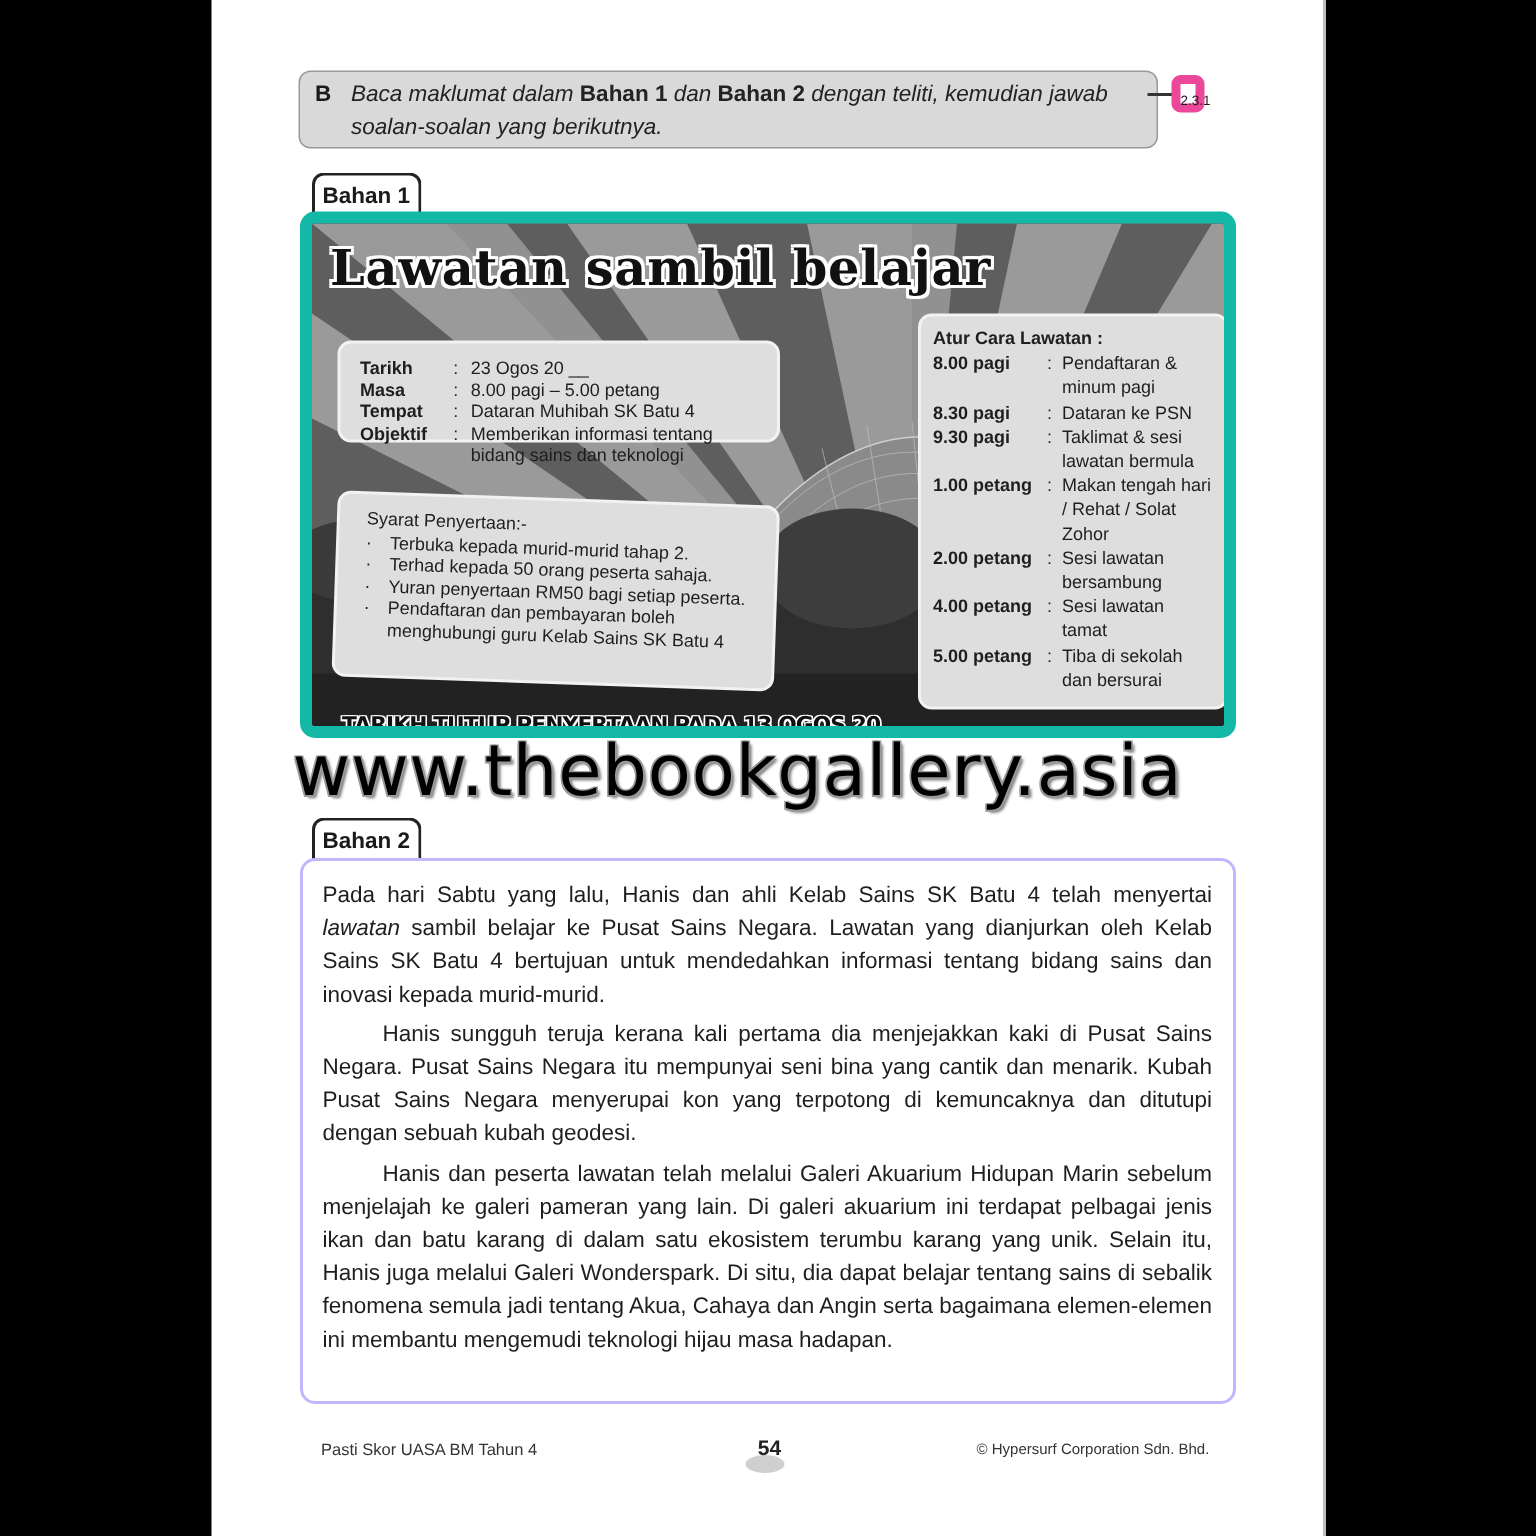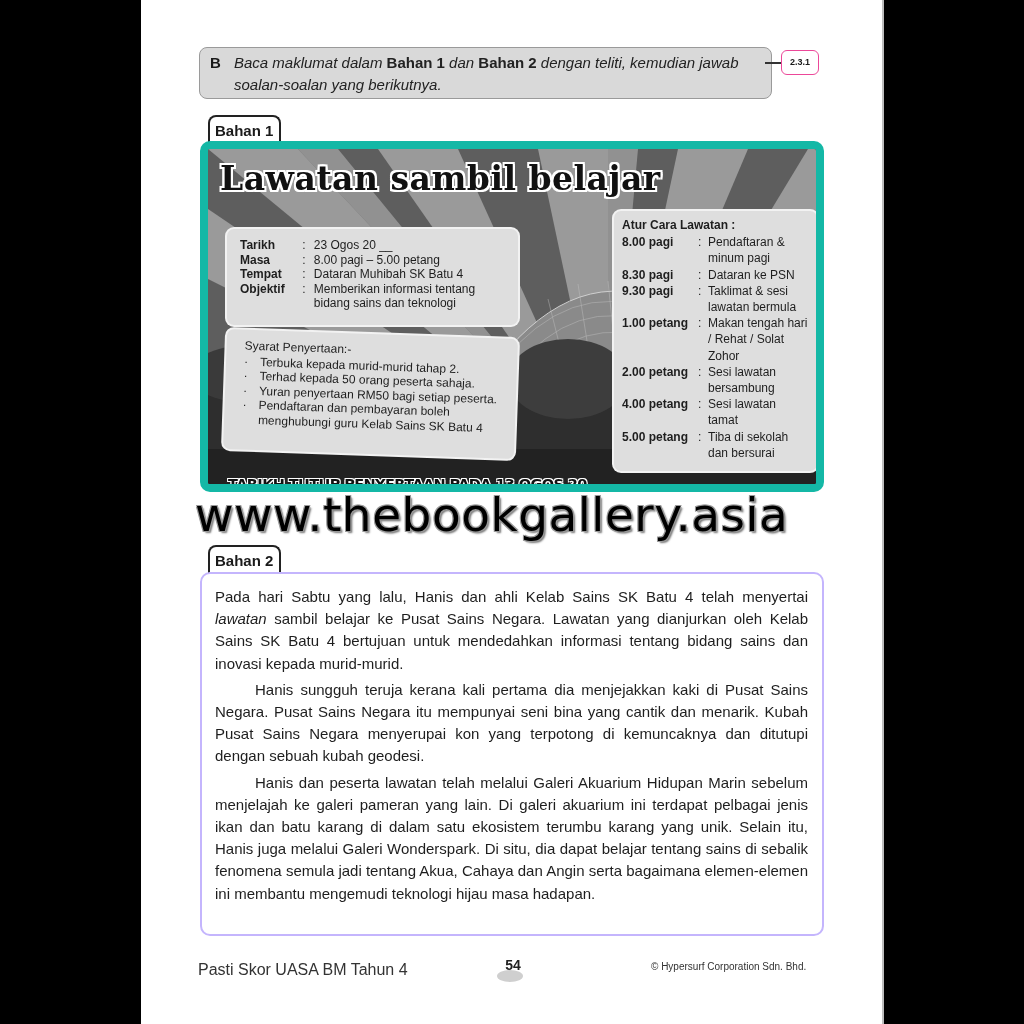--- a/index.html
+++ b/index.html
@@ -7,33 +7,33 @@
   body { position: relative; font-family: "Liberation Sans", "DejaVu Sans", sans-serif; color: #1a1a1a; }
 
   .page { position: absolute; left: 141px; top: 0; width: 743px; height: 1024px; background: #fff; border-right: 2px solid #bdbdbd; }
 
   
   .instr { position: absolute; left: 58px; top: 47px; width: 573px; height: 52px; background: #d9d9d9; border: 1px solid #9a9a9a; border-radius: 8px; font-size: 15px; line-height: 22px; padding: 3px 8px 0 10px; }
   .instr .letter { position: absolute; left: 10px; top: 4px; font-weight: bold; font-size: 15px; }
   .instr .txt { position: absolute; left: 34px; top: 4px; width: 530px; font-style: italic; color: #222; }
   .instr .txt b { font-style: normal; font-weight: bold; }
   .ref-line { position: absolute; left: 624px; top: 62px; width: 18px; height: 2px; background: #333; }
-  .ref-badge { position: absolute; left: 640px; top: 50px; width: 38px; height: 25px; border: 1px solid #ec4899; border-radius: 6px; font-size: 9px; text-align: center; line-height: 23px; background: #fff; font-weight: bold; }
+  .ref-badge { position: absolute; left: 640px; top: 50px; width: 22px; height: 25px; border: 6px solid #ec4899; border-radius: 6px; font-size: 9px; text-align: center; line-height: 23px; background: #fff; }
 
   
   .tab { position: absolute; height: 28px; border: 2px solid #222; border-bottom: none; border-radius: 8px 8px 0 0; font-weight: bold; font-size: 15px; padding: 5px 6px 0 5px; background: #fff; }
 
   
   .poster { position: absolute; left: 59px; top: 141px; width: 624px; height: 351px; border: 8px solid #14b8a6; border-radius: 10px; overflow: hidden; background: #6b6b6b; }
   .poster svg.bg { position: absolute; left: 0; top: 0; }
   .p-title { position: absolute; left: 12px; top: 10px; font-family: "DejaVu Serif", serif; font-weight: bold; font-size: 33px; color: #111; letter-spacing: 0.5px; text-shadow: -2px -2px 0 #fff, 2px -2px 0 #fff, -2px 2px 0 #fff, 2px 2px 0 #fff, 0 2px 0 #fff, 0 -2px 0 #fff, 2px 0 0 #fff, -2px 0 0 #fff; }
   .p-sub { position: absolute; left: 50px; top: 50px; font-family: "DejaVu Serif", serif; font-weight: bold; font-size: 15px; color: #111; text-shadow: -1px -1px 0 #fff, 1px -1px 0 #fff, -1px 1px 0 #fff, 1px 1px 0 #fff; }
 
   .card { position: absolute; background: #dedede; border-radius: 7px; box-shadow: 0 0 0 2px #f2f2f2; color: #1e1e1e; }
-  .info-card { left: 19px; top: 80px; width: 291px; height: 96px; padding: 9px 10px 0 13px; font-size: 12px; line-height: 14.5px; }
+  .info-card { left: 19px; top: 80px; width: 291px; height: 64px; padding: 9px 10px 0 13px; font-size: 12px; line-height: 14.5px; }
   .info-row { display: flex; }
   .info-row .k { width: 64px; font-weight: bold; }
   .info-row .c { width 12px; width: 12px; }
   .info-row .v { width: 200px; }
 
   .req-card { left: 17px; top: 185px; width: 291px; height: 120px; padding: 9px 10px 0 18px; font-size: 12px; line-height: 14.5px; transform: rotate(2deg); transform-origin: center; }
   .req-card .head { margin-bottom: 1px; }
   .req-item { display: flex; }
   .req-item .dot { width: 16px; }
   .req-item .t { flex: 1; }
@@ -49,21 +49,21 @@
 
   
   .watermark { position: absolute; left: 54px; top: 487px; width: 640px; font-family: "DejaVu Sans", sans-serif; font-size: 47px; letter-spacing: 0.5px; color: #000000; text-shadow: -1px -1px 0 #9a9a9a, 1px -1px 0 #9a9a9a, -1px 1px 0 #9a9a9a, 1px 1px 0 #9a9a9a, 2px 2px 2px #777; white-space: nowrap; }
 
   
   .text-box { position: absolute; left: 59px; top: 572px; width: 624px; height: 364px; border: 2px solid #c4b5fd; border-radius: 10px; padding: 12px 14px 0 13px; font-size: 15px; line-height: 22.2px; color: #1e1e1e; text-align: justify; }
   .text-box p { margin-bottom: 4px; }
   .text-box p.indent { text-indent: 40px; }
 
   
-  .foot-left { position: absolute; left: 57px; top: 961px; font-size: 16px; color: #333; }
+  .foot-left { position: absolute; left: 73px; top: 961px; font-size: 11px; color: #333; }
   .foot-page { position: absolute; left: 354px; top: 957px; width: 36px; text-align: center; font-weight: bold; font-size: 14px; color: #222; }
   .foot-page-deco { position: absolute; left: 356px; top: 970px; width: 26px; height: 12px; border-radius: 50%; background: #cfcfcf; }
   .foot-right { position: absolute; left: 510px; top: 961px; font-size: 10px; color: #333; }
 </style>
 </head>
 <body>
 
 <div class="page">
 
   <div class="instr">

